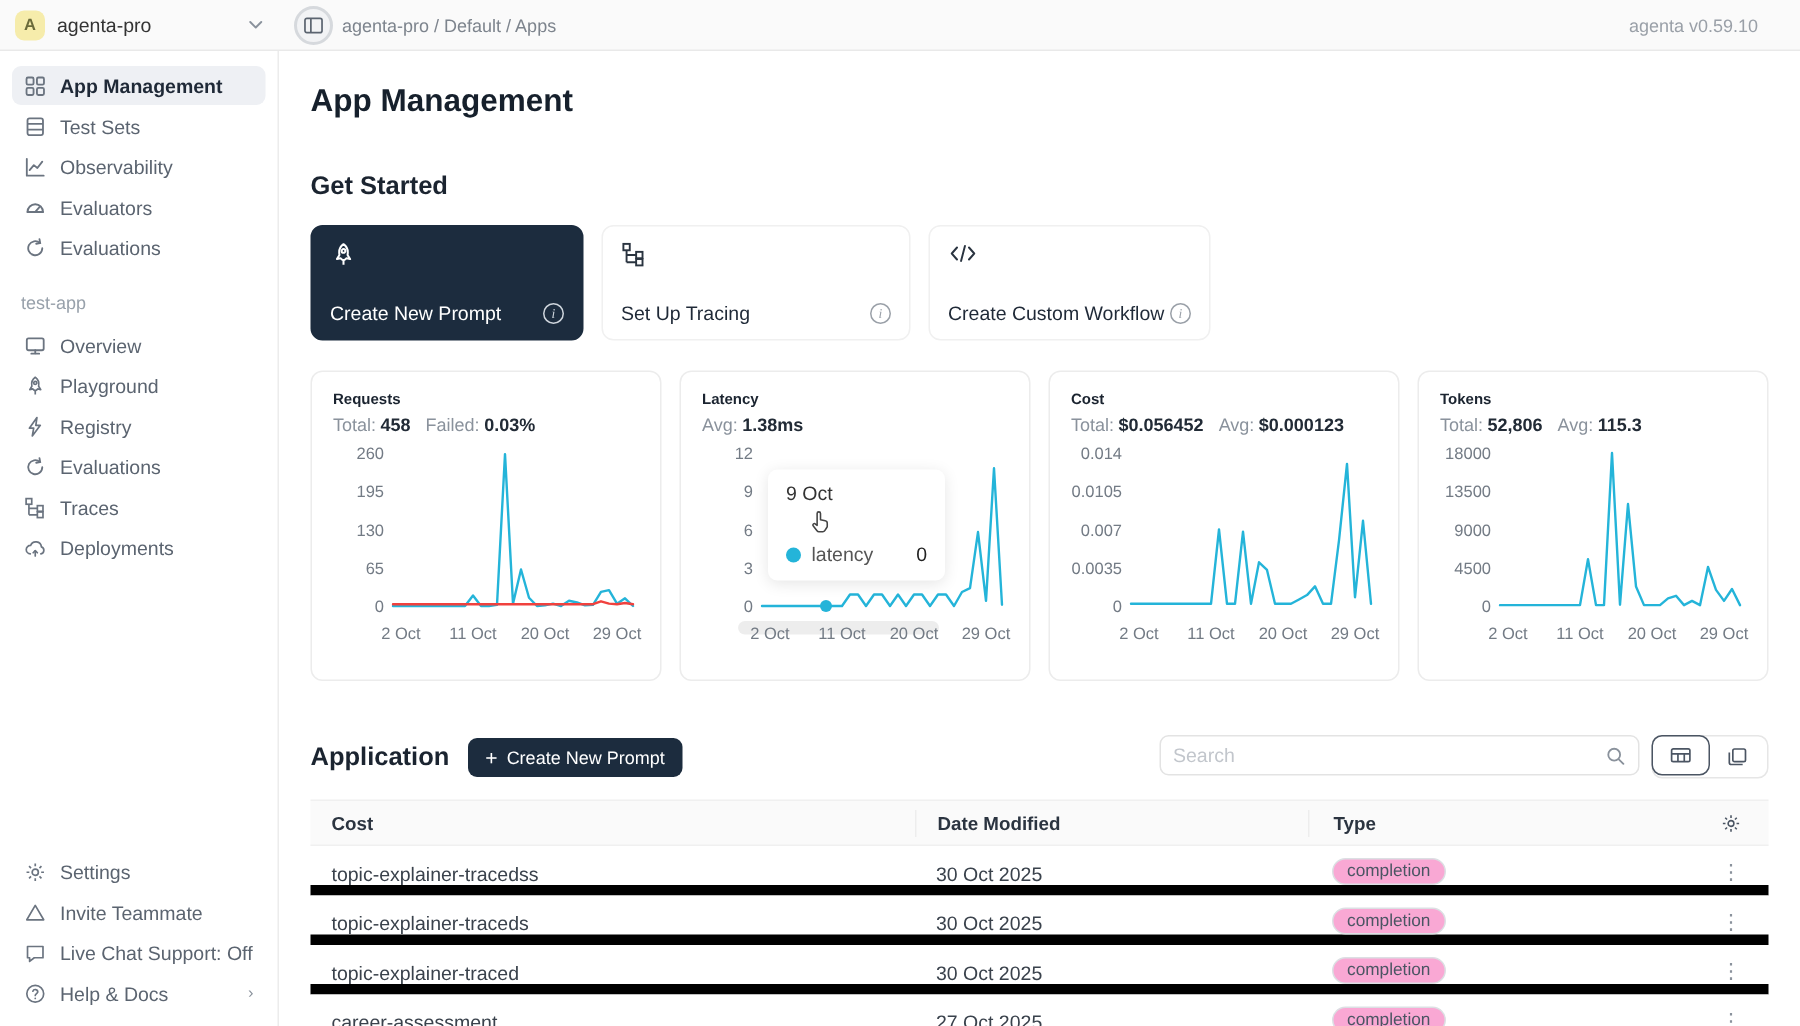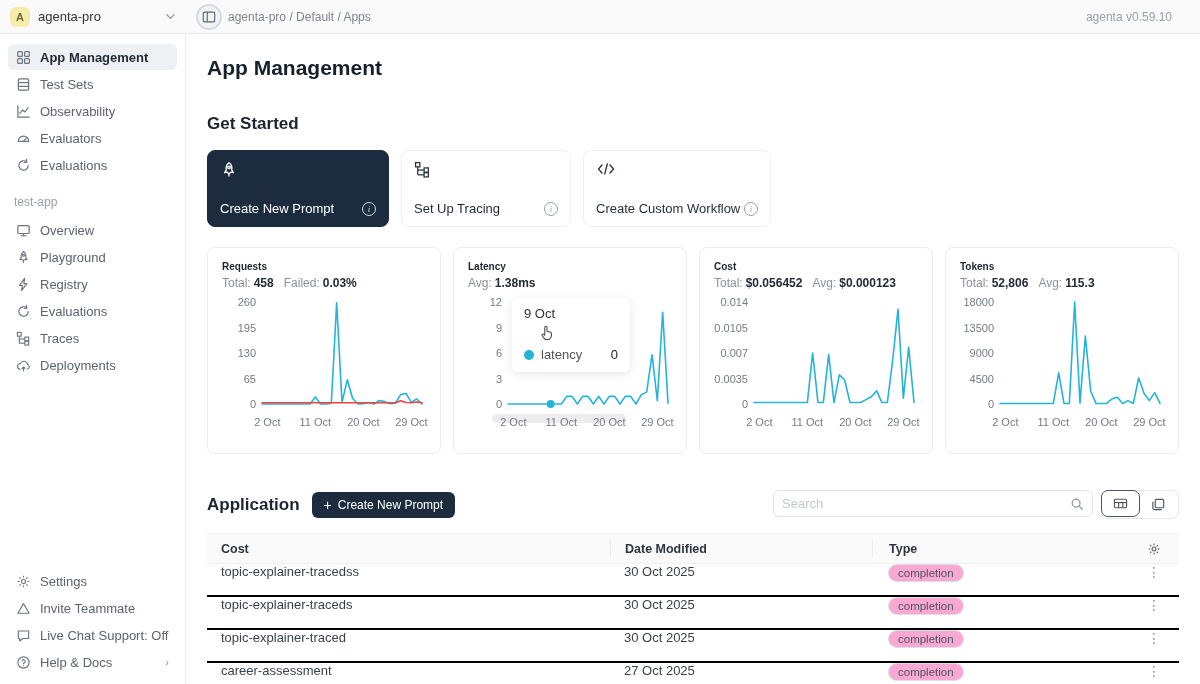--- a/index.html
+++ b/index.html
@@ -66,21 +66,21 @@
   
   .charts-row{display:flex;gap:12px;margin-bottom:36px;}
   .chart-card{width:234px;height:207px;border:1px solid var(--border);border-radius:8px;
     background:#fff;padding:13px 14px 6px;position:relative;}
   .chart-title{font-size:10px;font-weight:bold;color:#1b2430;}
   .chart-stats{margin-top:4px;font-size:12px;color:var(--faint);display:flex;gap:10px;}
   .chart-stats b{color:#222b36;margin-left:3px;}
   .chart-plot{margin-top:2px;position:relative;z-index:1;}
   .hover-band{position:absolute;left:38px;top:166px;width:134px;height:9px;
     border-radius:5px;background:rgba(0,0,0,.07);z-index:0;}
-  .chart-tooltip{position:absolute;left:58px;top:50px;z-index:3;background:#fff;
+  .chart-tooltip{position:absolute;left:58px;top:65px;z-index:3;background:#fff;
     border-radius:6px;box-shadow:0 2px 10px rgba(0,0,0,.10);padding:8px 12px 10px;
     min-width:118px;}
   .tt-date{font-size:13px;color:#333;}
   .tt-row{display:flex;align-items:center;gap:7px;margin-top:26px;}
   .tt-dot{width:10px;height:10px;border-radius:50%;background:var(--accent);}
   .tt-series{font-size:13px;color:#555;flex:1;}
   .tt-value{font-size:13px;color:#222;}
   .cursor-glyph{position:absolute;left:26px;top:26px;width:18px;height:18px;}
 
   
@@ -99,21 +99,21 @@
   .search-box .sic{color:#8a929c;}
   .view-toggle{display:flex;border:1px solid #e6e6e6;border-radius:7px;background:#fff;}
   .vt-btn{width:39px;height:27px;display:flex;align-items:center;justify-content:center;
     color:#4b5563;border-radius:7px;cursor:pointer;}
   .vt-btn.selected{border:1px solid #4b5563;margin:-1px;}
 
   
   .table{width:100%;border-top:1px solid #f0f0f0;}
   .t-head{display:flex;align-items:center;height:30px;background:#fafafa;
     border-bottom:1px solid #f0f0f0;font-size:12.5px;font-weight:bold;color:#2b3440;}
-  .t-row{display:flex;align-items:flex-start;height:33px;border-bottom:2px solid #000000;
+  .t-row{display:flex;align-items:flex-end;height:33px;border-bottom:7px solid #000000;
     font-size:13px;color:#3a424c;cursor:pointer;background:#fff;}
   .c-name{flex:0 0 403px;padding-left:14px;}
   .c-date{flex:0 0 262px;padding-left:14px;}
   .c-type{flex:0 0 218px;padding-left:16px;}
   .c-act{flex:1;display:flex;justify-content:flex-end;padding-right:18px;}
   .t-head .c-date,.t-head .c-type{border-left:1px solid #ededed;height:18px;
     display:flex;align-items:center;}
   .badge{display:inline-block;border:1px solid #dcdfe3;border-radius:10px;
     padding:2px 9px;font-size:11.5px;color:#4b5563;background:#f9a8d4;}
   .kebab{color:#8a929c;font-size:14px;cursor:pointer;}
@@ -337,21 +337,21 @@
                 <circle cx="8" cy="5.6" r="1.1"></circle>
                 <path d="M8 11.3v2.5"></path>
               </g>
             </svg>
           </span>
         <div class="label-row">
           <span class="label">Create New Prompt</span>
           <span class="info-dot">i</span>
         </div>
       </div>
-      <div class="gs-card" style="width:170px">
+      <div class="gs-card" style="width:206px">
         <span class="top-ic">
             <svg width="17" height="17" viewBox="0 0 16 16">
               <g fill="none" stroke="currentColor" stroke-width="1.2">
                 <rect x="1.5" y="1.5" width="4" height="4"></rect>
                 <path d="M3.5 5.5V13"></path>
                 <path d="M3.5 8.5h6"></path>
                 <rect x="9.5" y="6.5" width="4" height="4"></rect>
                 <path d="M3.5 13h6"></path>
                 <rect x="9.5" y="11" width="4" height="4"></rect>
               </g>

